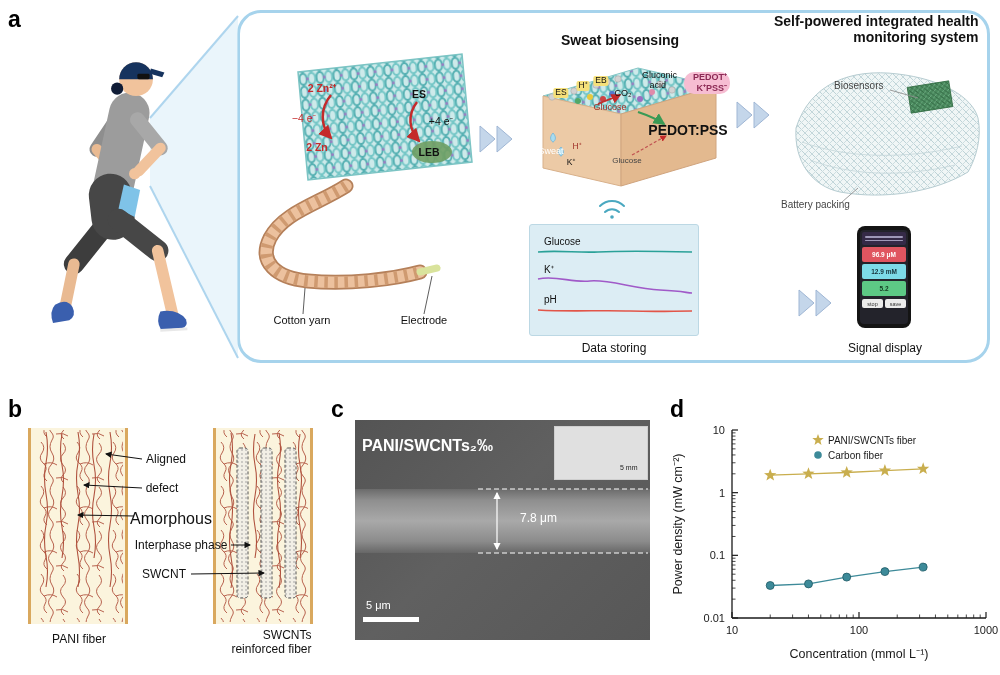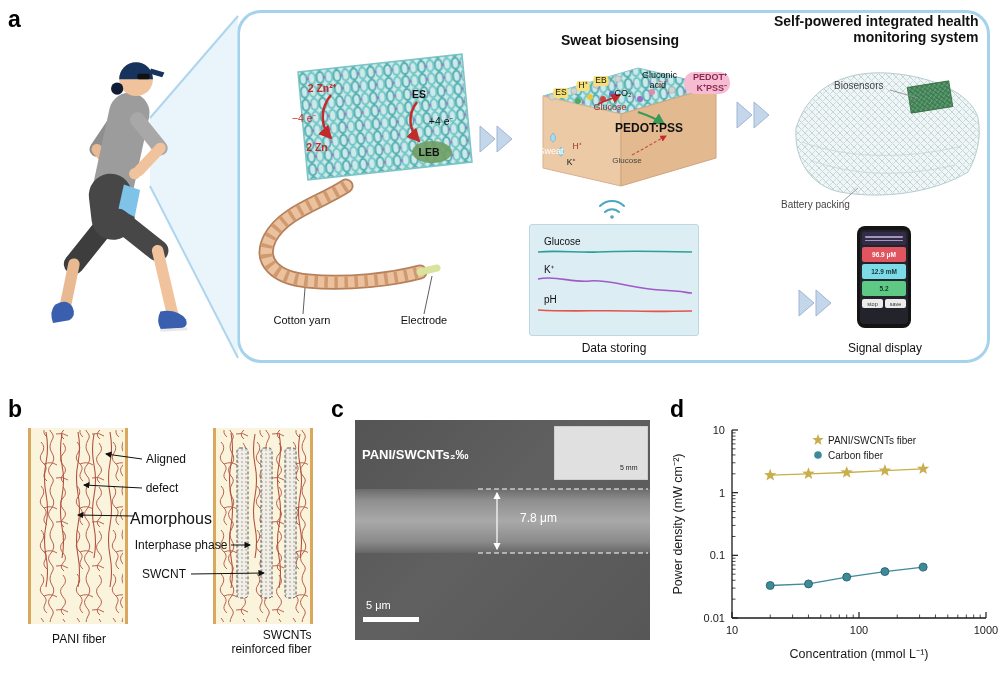--- a/index.html
+++ b/index.html
@@ -373,21 +373,21 @@
   <div class="t c" style="left:302px;top:314px;font-size:11px">Cotton yarn</div>
   <div class="t c" style="left:424px;top:314px;font-size:11px">Electrode</div>
 
   <div class="t c wrap" style="left:654px;top:70px;width:24px;font-size:9px">Gluconic acid</div>
   <div class="t c wrap chippink" style="left:707px;top:72px;width:46px;font-size:9px;font-weight:700">PEDOT⁺ K⁺PSS⁻</div>
   <div class="t c chip" style="left:561px;top:88px;font-size:8.5px">ES</div>
   <div class="t c chip" style="left:583px;top:81px;font-size:8.5px">H⁺</div>
   <div class="t c chip" style="left:601px;top:76px;font-size:8.5px">EB</div>
   <div class="t c" style="left:623px;top:88px;font-size:9px">CO₂</div>
   <div class="t c" style="left:610px;top:102px;font-size:9px;color:#a03028">Glucose</div>
-  <div class="t c b" style="left:649px;top:122px;font-size:12px">PEDOT:PSS</div>
+  <div class="t c b" style="left:688px;top:122px;font-size:14px">PEDOT:PSS</div>
   <div class="t c" style="left:551px;top:146px;font-size:9px;color:#fff">Sweat</div>
   <div class="t c" style="left:577px;top:142px;font-size:8.5px;color:#a03028">H⁺</div>
   <div class="t c" style="left:571px;top:158px;font-size:8.5px">K⁺</div>
   <div class="t c" style="left:627px;top:156px;font-size:8px;color:#444">Glucose</div>
 
   <div class="t" style="left:544px;top:236px;font-size:10px">Glucose</div>
   <div class="t" style="left:544px;top:264px;font-size:10px">K⁺</div>
   <div class="t" style="left:544px;top:294px;font-size:10px">pH</div>
   <div class="t c" style="left:614px;top:342px;font-size:12px">Data storing</div>
 
@@ -396,18 +396,18 @@
   <div class="t c" style="left:885px;top:342px;font-size:12px">Signal display</div>
 
   <div class="t c" style="left:166px;top:453px;font-size:12px">Aligned</div>
   <div class="t c" style="left:162px;top:482px;font-size:12px">defect</div>
   <div class="t c" style="left:171px;top:510px;font-size:16px">Amorphous</div>
   <div class="t c" style="left:181px;top:539px;font-size:12px">Interphase phase</div>
   <div class="t c" style="left:164px;top:568px;font-size:12px">SWCNT</div>
   <div class="t c" style="left:79px;top:633px;font-size:12px">PANI fiber</div>
   <div class="t c wrap" style="left:264px;top:629px;width:95px;font-size:12px">SWCNTs reinforced fiber</div>
 
-  <div class="t b" style="left:362px;top:448px;font-size:13px;color:#fff">PANI/SWCNTs₂‰</div>
+  <div class="t b" style="left:362px;top:437px;font-size:16px;color:#fff">PANI/SWCNTs₂‰</div>
   <div class="t" style="left:520px;top:512px;font-size:12px;color:#fff">7.8 μm</div>
   <div class="t" style="left:366px;top:599px;font-size:11px;color:#fff">5 μm</div>
   <div class="t" style="left:620px;top:464px;font-size:7px;color:#222;z-index:6">5 mm</div>
 
 </div>
 
 </body></html>

